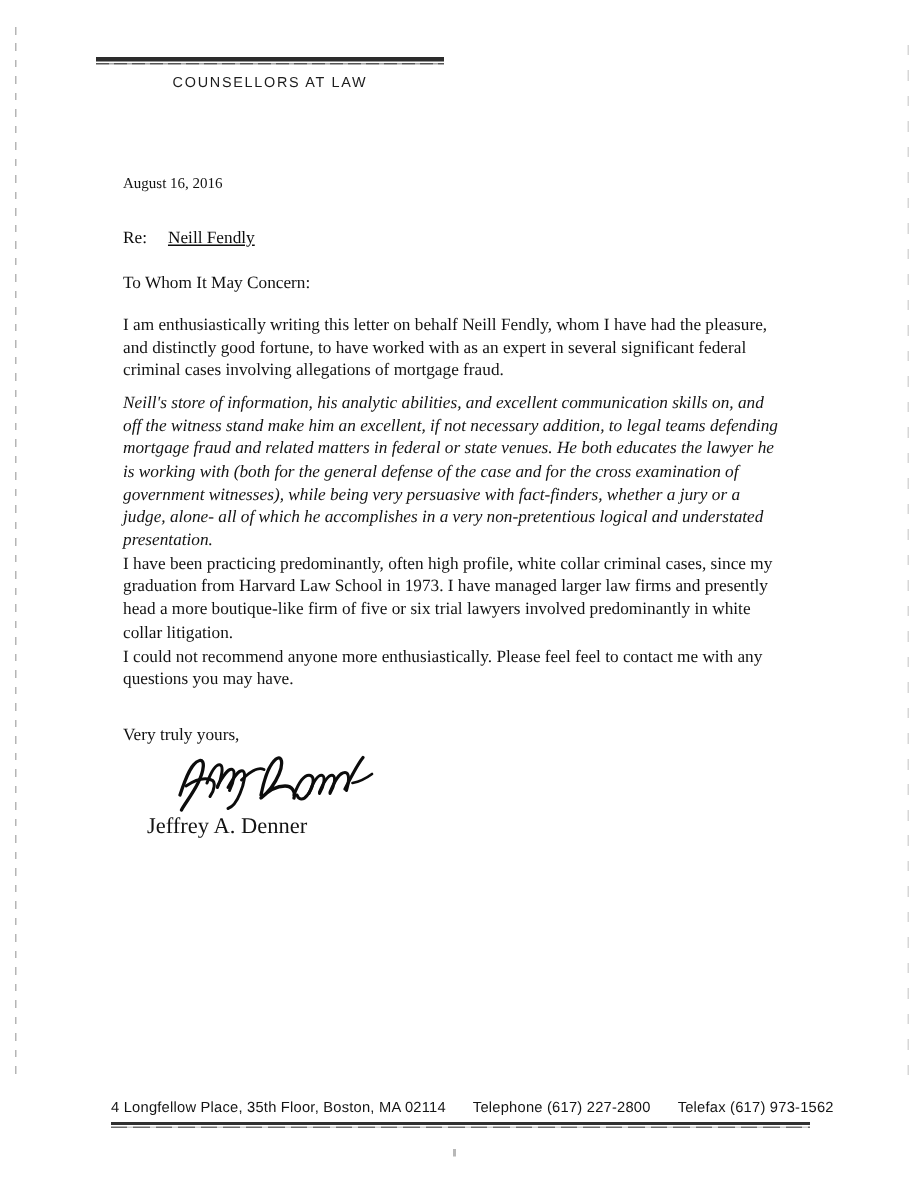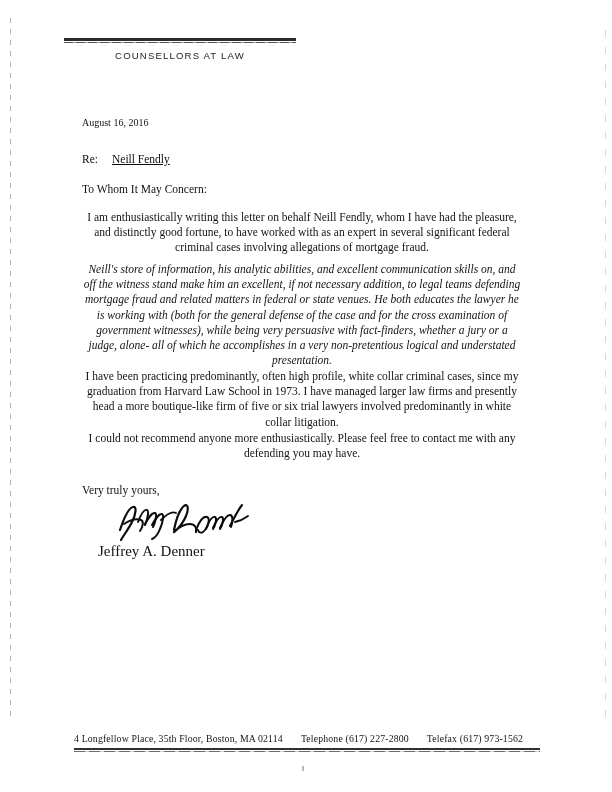--- a/index.html
+++ b/index.html
@@ -125,21 +125,21 @@
     color: #121212;
   }
 
   .body-text {
     position: absolute;
     left: 82px;
     width: 440px;
     font-size: 11.5px;
     line-height: 15.2px;
     color: #131313;
-    text-align: center;
+    text-align: left;
   }
   #para-0 { top: 210px; }
   #para-1 { top: 262px; font-style: italic; }
   #para-2 { top: 369px; }
   #para-3 { top: 431px; }
 
   .closing {
     position: absolute;
     left: 82px;
     top: 484px;
@@ -168,21 +168,21 @@
   }
 
   
   .footer {
     position: absolute;
     left: 74px;
     top: 733px;
     width: 466px;
   }
   .footer-text {
-    font-family: Liberation Serif, serif;
+    font-family: Liberation Sans, sans-serif;
     font-size: 9.8px;
     letter-spacing: 0.15px;
     color: #141414;
     white-space: nowrap;
   }
   .footer-text .seg { margin-right: 18px; }
   .footer-text .seg:last-child { margin-right: 0; }
   .footer-rule {
     margin-top: 4px;
     height: 2.2px;
@@ -232,21 +232,21 @@
   <div class="re-line">
     <span class="re-label">Re:</span>
     <span class="re-value">Neill Fendly</span>
   </div>
 
   <div class="salutation">To Whom It May Concern:</div>
 
   <div class="body-text" id="para-0">I am enthusiastically writing this letter on behalf Neill Fendly, whom I have had the pleasure, and distinctly good fortune, to have worked with as an expert in several significant federal criminal cases involving allegations of mortgage fraud.</div>
   <div class="body-text" id="para-1">Neill's store of information, his analytic abilities, and excellent communication skills on, and off the witness stand make him an excellent, if not necessary addition, to legal teams defending mortgage fraud and related matters in federal or state venues.  He both educates the lawyer he is working with (both for the general defense of the case and for the cross examination of government witnesses), while being very persuasive with fact-finders, whether a jury or a judge, alone- all of which he accomplishes in a very non-pretentious logical and understated presentation.</div>
   <div class="body-text" id="para-2">I have been practicing predominantly, often high profile, white collar criminal cases, since my graduation from Harvard Law School in 1973.  I have managed larger law firms and presently head a more boutique-like firm of five or six trial lawyers involved predominantly in white collar litigation.</div>
-  <div class="body-text" id="para-3">I could not recommend anyone more enthusiastically.  Please feel free to contact me with any defending you may have.</div>
+  <div class="body-text" id="para-3">I could not recommend anyone more enthusiastically.  Please feel feel to contact me with any questions you may have.</div>
 
   <div class="closing">Very truly yours,</div>
 
   <div class="signature-wrap">
     <svg class="signature-ink" width="140" height="42" viewBox="0 0 140 42">
       <g fill="none" stroke="#0c0c0c" stroke-linecap="round" stroke-linejoin="round">
         <path d="M6 30 C10 18, 14 8, 19 7 C23 6, 22 14, 18 22 C14 30, 9 36, 7 40" stroke-width="2.2"></path>
         <path d="M10 24 C16 20, 22 18, 27 20 C30 21, 29 27, 26 31" stroke-width="2"></path>
         <path d="M24 22 C27 14, 30 9, 33 10 C35 11, 34 18, 31 25" stroke-width="2"></path>
         <path d="M31 24 C35 17, 38 12, 41 13 C43 14, 42 21, 39 27" stroke-width="2"></path>

